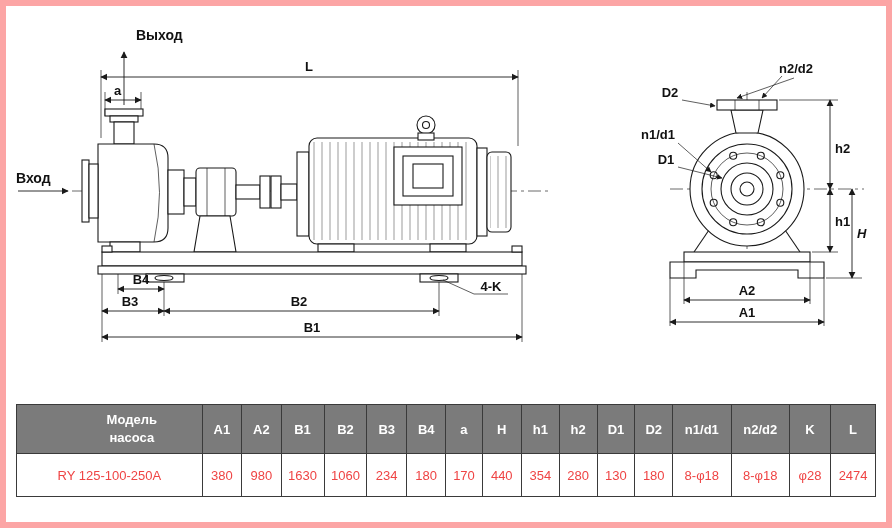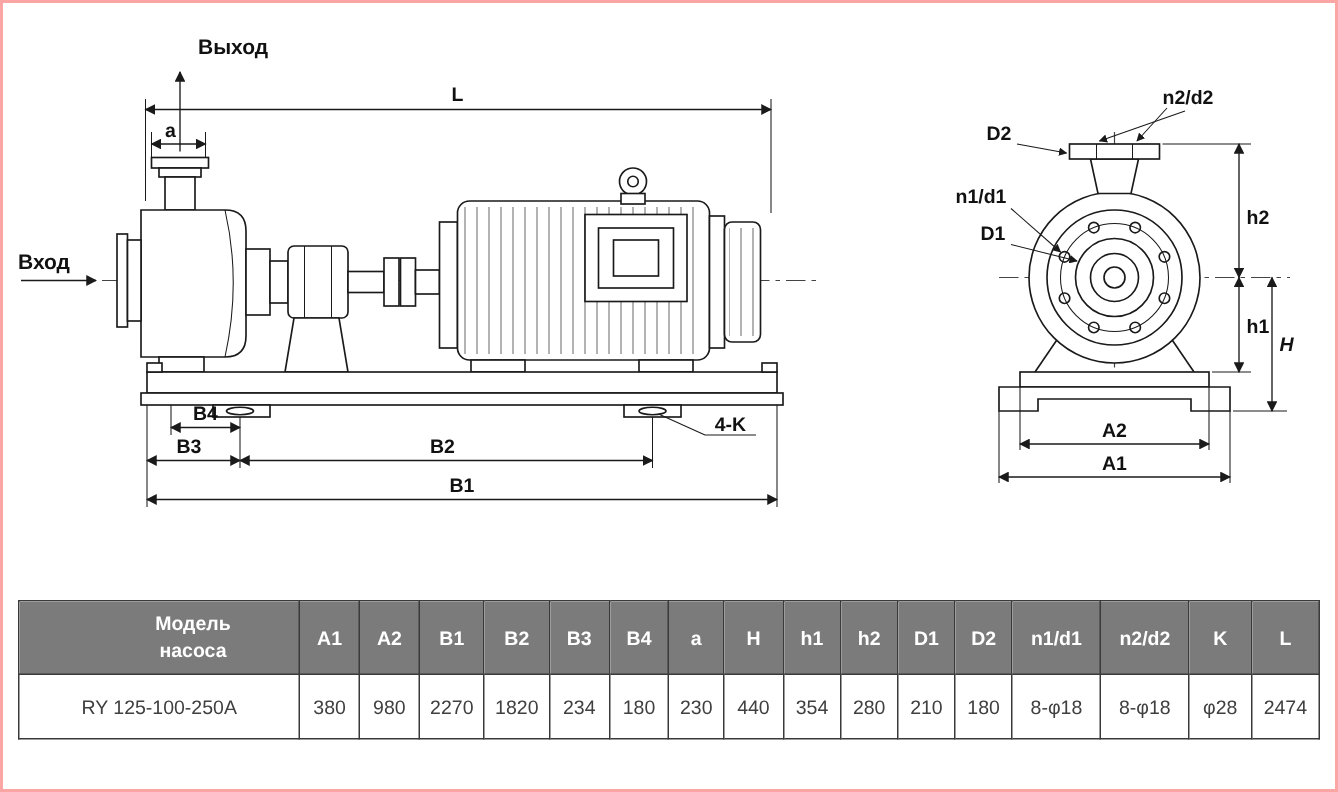--- a/index.html
+++ b/index.html
@@ -1,18 +1,18 @@
 <!DOCTYPE html>
 <html><head>
 <meta charset="utf-8">
 <style>
   html,body{margin:0;padding:0;background:#fff;}
   .page{
     width:892px;height:528px;box-sizing:border-box;
-    border:2px solid #fca5a5;background:#ffffff;
+    border:6px solid #fca5a5;background:#ffffff;
     font-family:"Liberation Sans", sans-serif;position:relative;overflow:hidden;
   }
   .diagram-wrap{width:892px;height:392px;}
   svg text{font-family:"Liberation Sans", sans-serif;fill:#111;}
   .dim-label{font-size:13px;font-weight:bold;}
   .big-label{font-size:14px;font-weight:bold;}
   .draw{stroke:#1a1a1a;fill:none;stroke-width:1.1;}
   .fill{stroke:#1a1a1a;fill:#ffffff;stroke-width:1.1;}
   .thin{stroke:#1a1a1a;stroke-width:0.7;fill:none;}
   .dim{stroke:#1a1a1a;stroke-width:0.9;fill:none;}
@@ -23,21 +23,21 @@
     width:100%;border-collapse:collapse;table-layout:fixed;
     border:1.5px solid #3a3a3a;
   }
   table.dims th, table.dims td{
     border:1px solid #3a3a3a;text-align:center;vertical-align:middle;
     font-size:13px;padding:2px 1px;overflow:hidden;
   }
   table.dims th{
     background:#7b7b7b;color:#ffffff;font-weight:bold;height:44px;
   }
-  table.dims td{height:38px;color:#404040;}
+  table.dims td{height:38px;color:#ef4444;}
   .model-h{display:inline-block;max-width:64px;line-height:1.35;margin-left:45px;}
 </style>
 </head>
 <body>
 
 <div class="page">
 
   <div class="diagram-wrap">
   <svg width="892" height="392" viewBox="0 0 892 392" xmlns="http://www.w3.org/2000/svg">
     <defs>
@@ -288,29 +288,29 @@
           <th>n2/d2</th>
           <th>K</th>
           <th>L</th>
         </tr>
       </thead>
       <tbody>
         <tr>
           <td>RY 125-100-250A</td>
           <td>380</td>
           <td>980</td>
-          <td>2270</td>
-          <td>1820</td>
+          <td>1630</td>
+          <td>1060</td>
           <td>234</td>
           <td>180</td>
-          <td>230</td>
+          <td>170</td>
           <td>440</td>
           <td>354</td>
           <td>280</td>
-          <td>210</td>
+          <td>130</td>
           <td>180</td>
           <td>8-φ18</td>
           <td>8-φ18</td>
           <td>φ28</td>
           <td>2474</td>
         </tr>
       </tbody>
     </table>
   </div>
 

